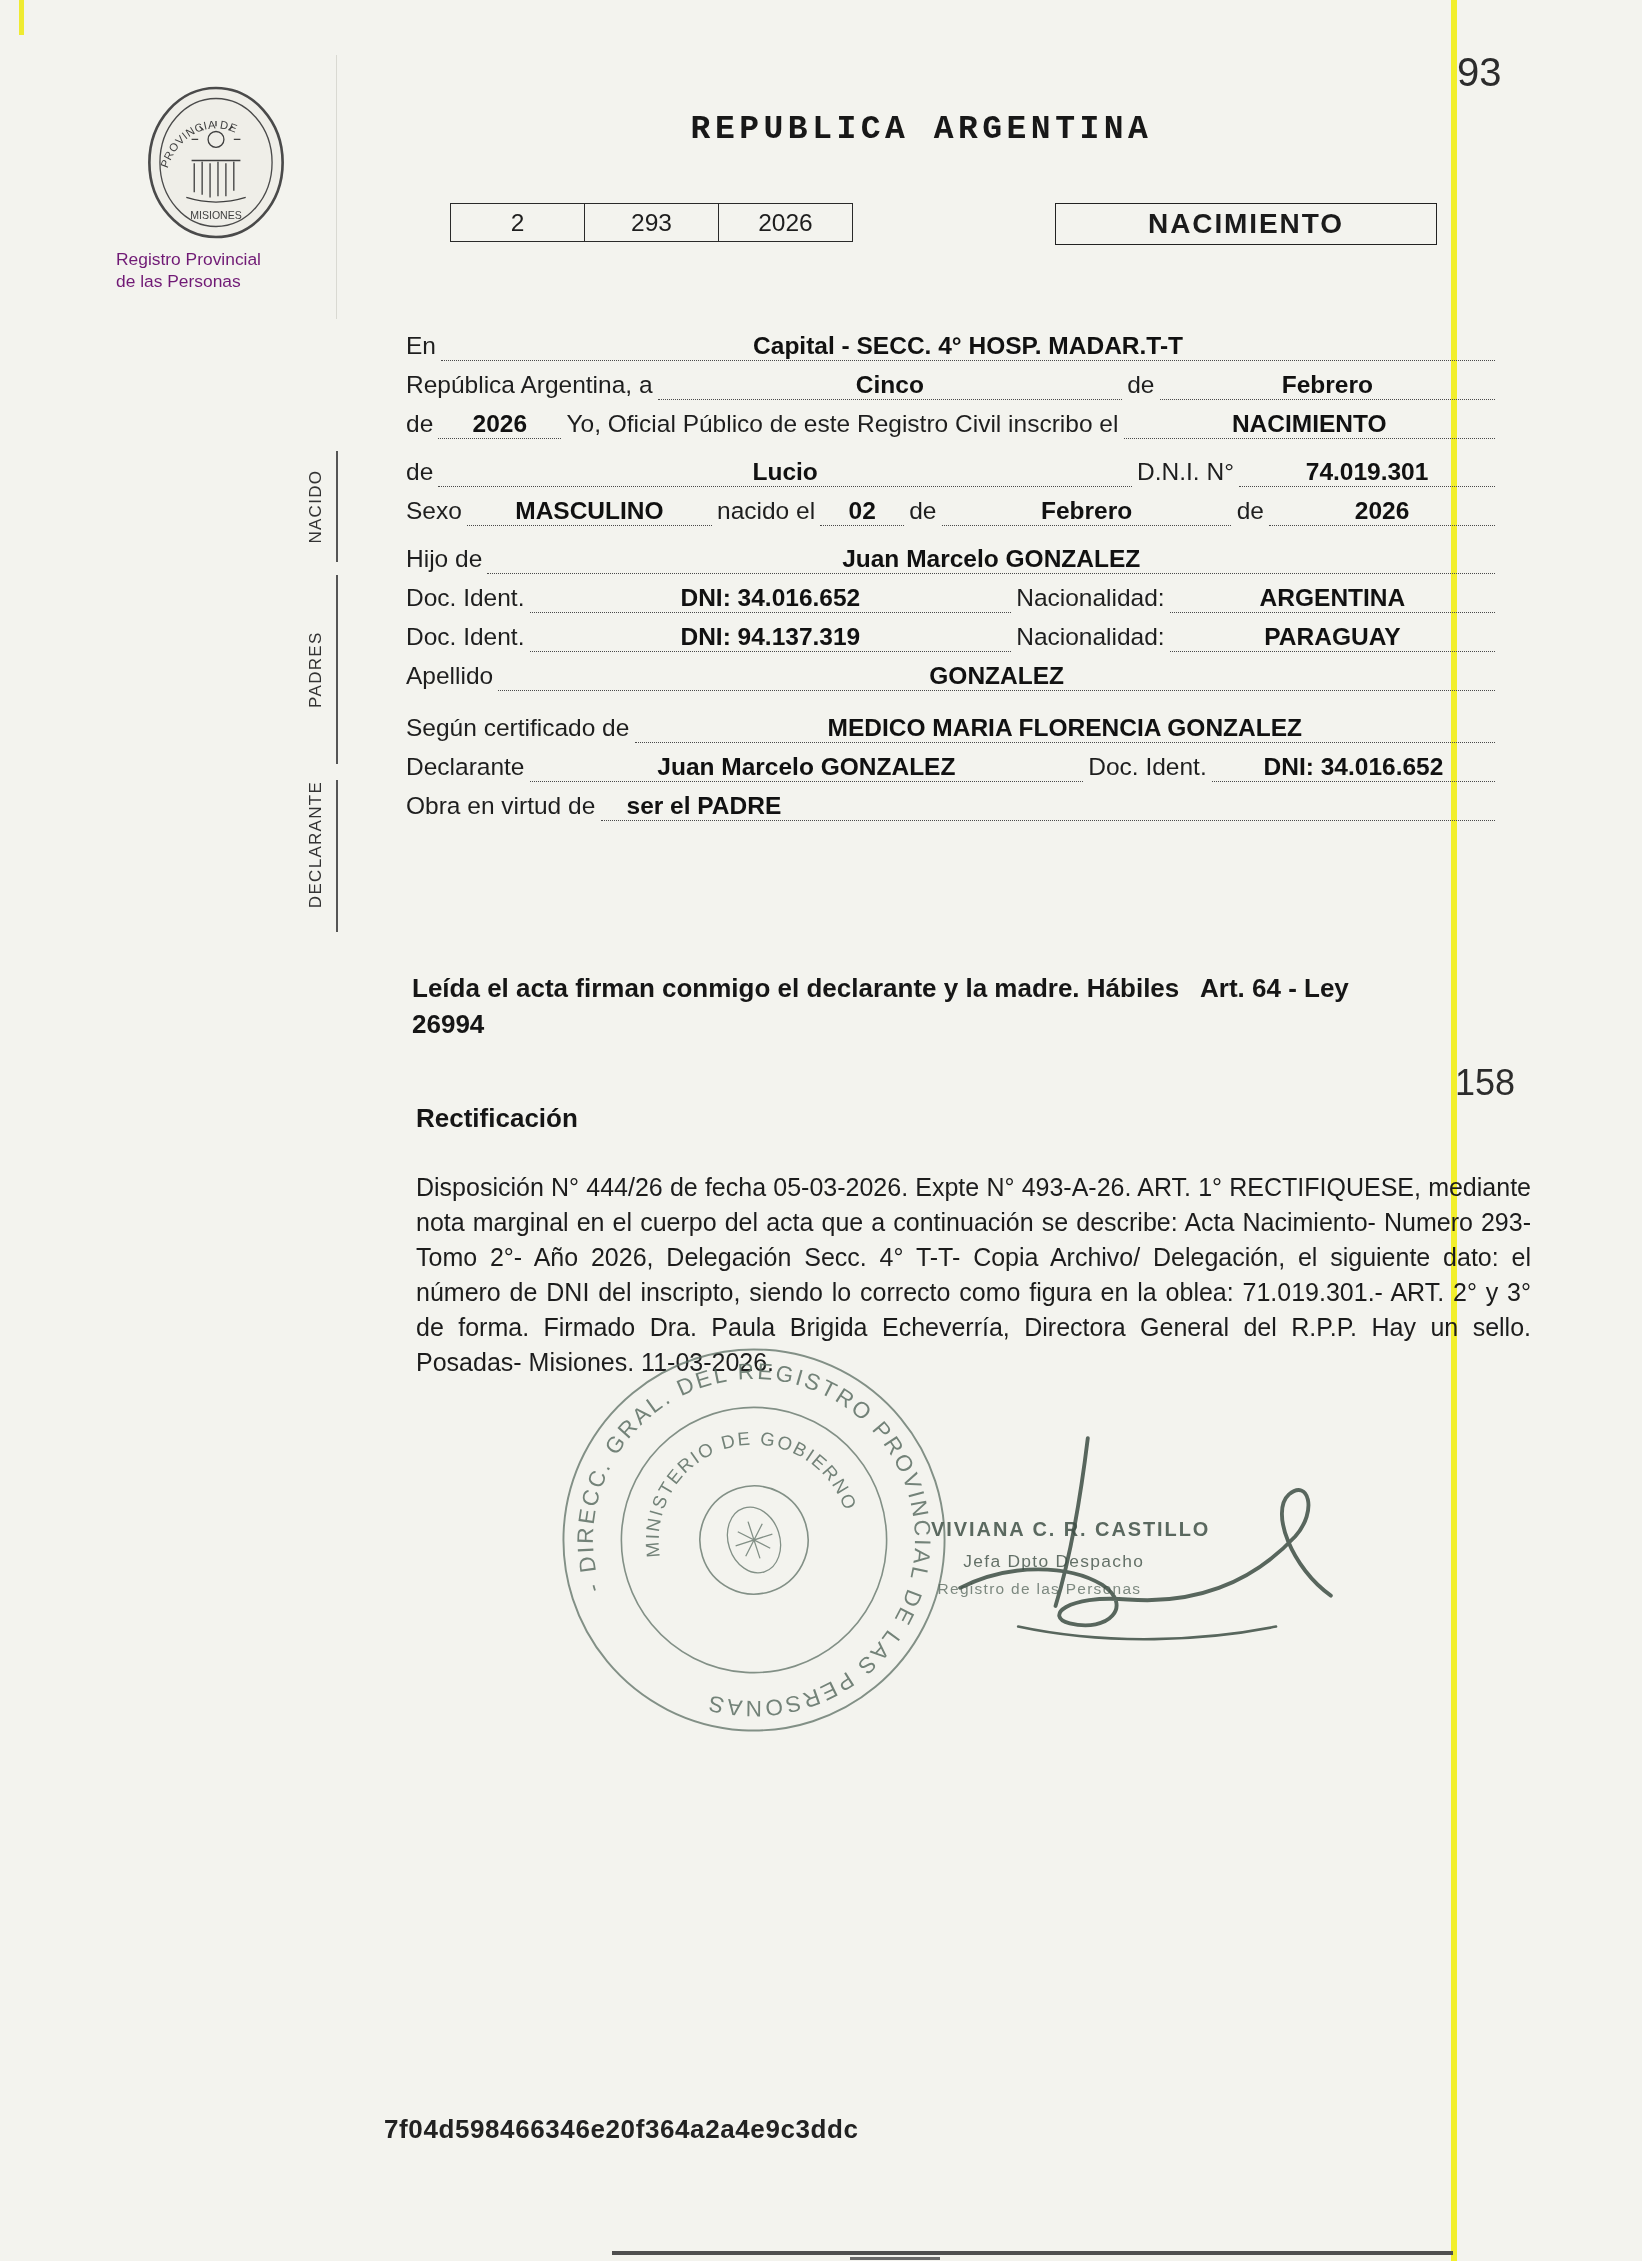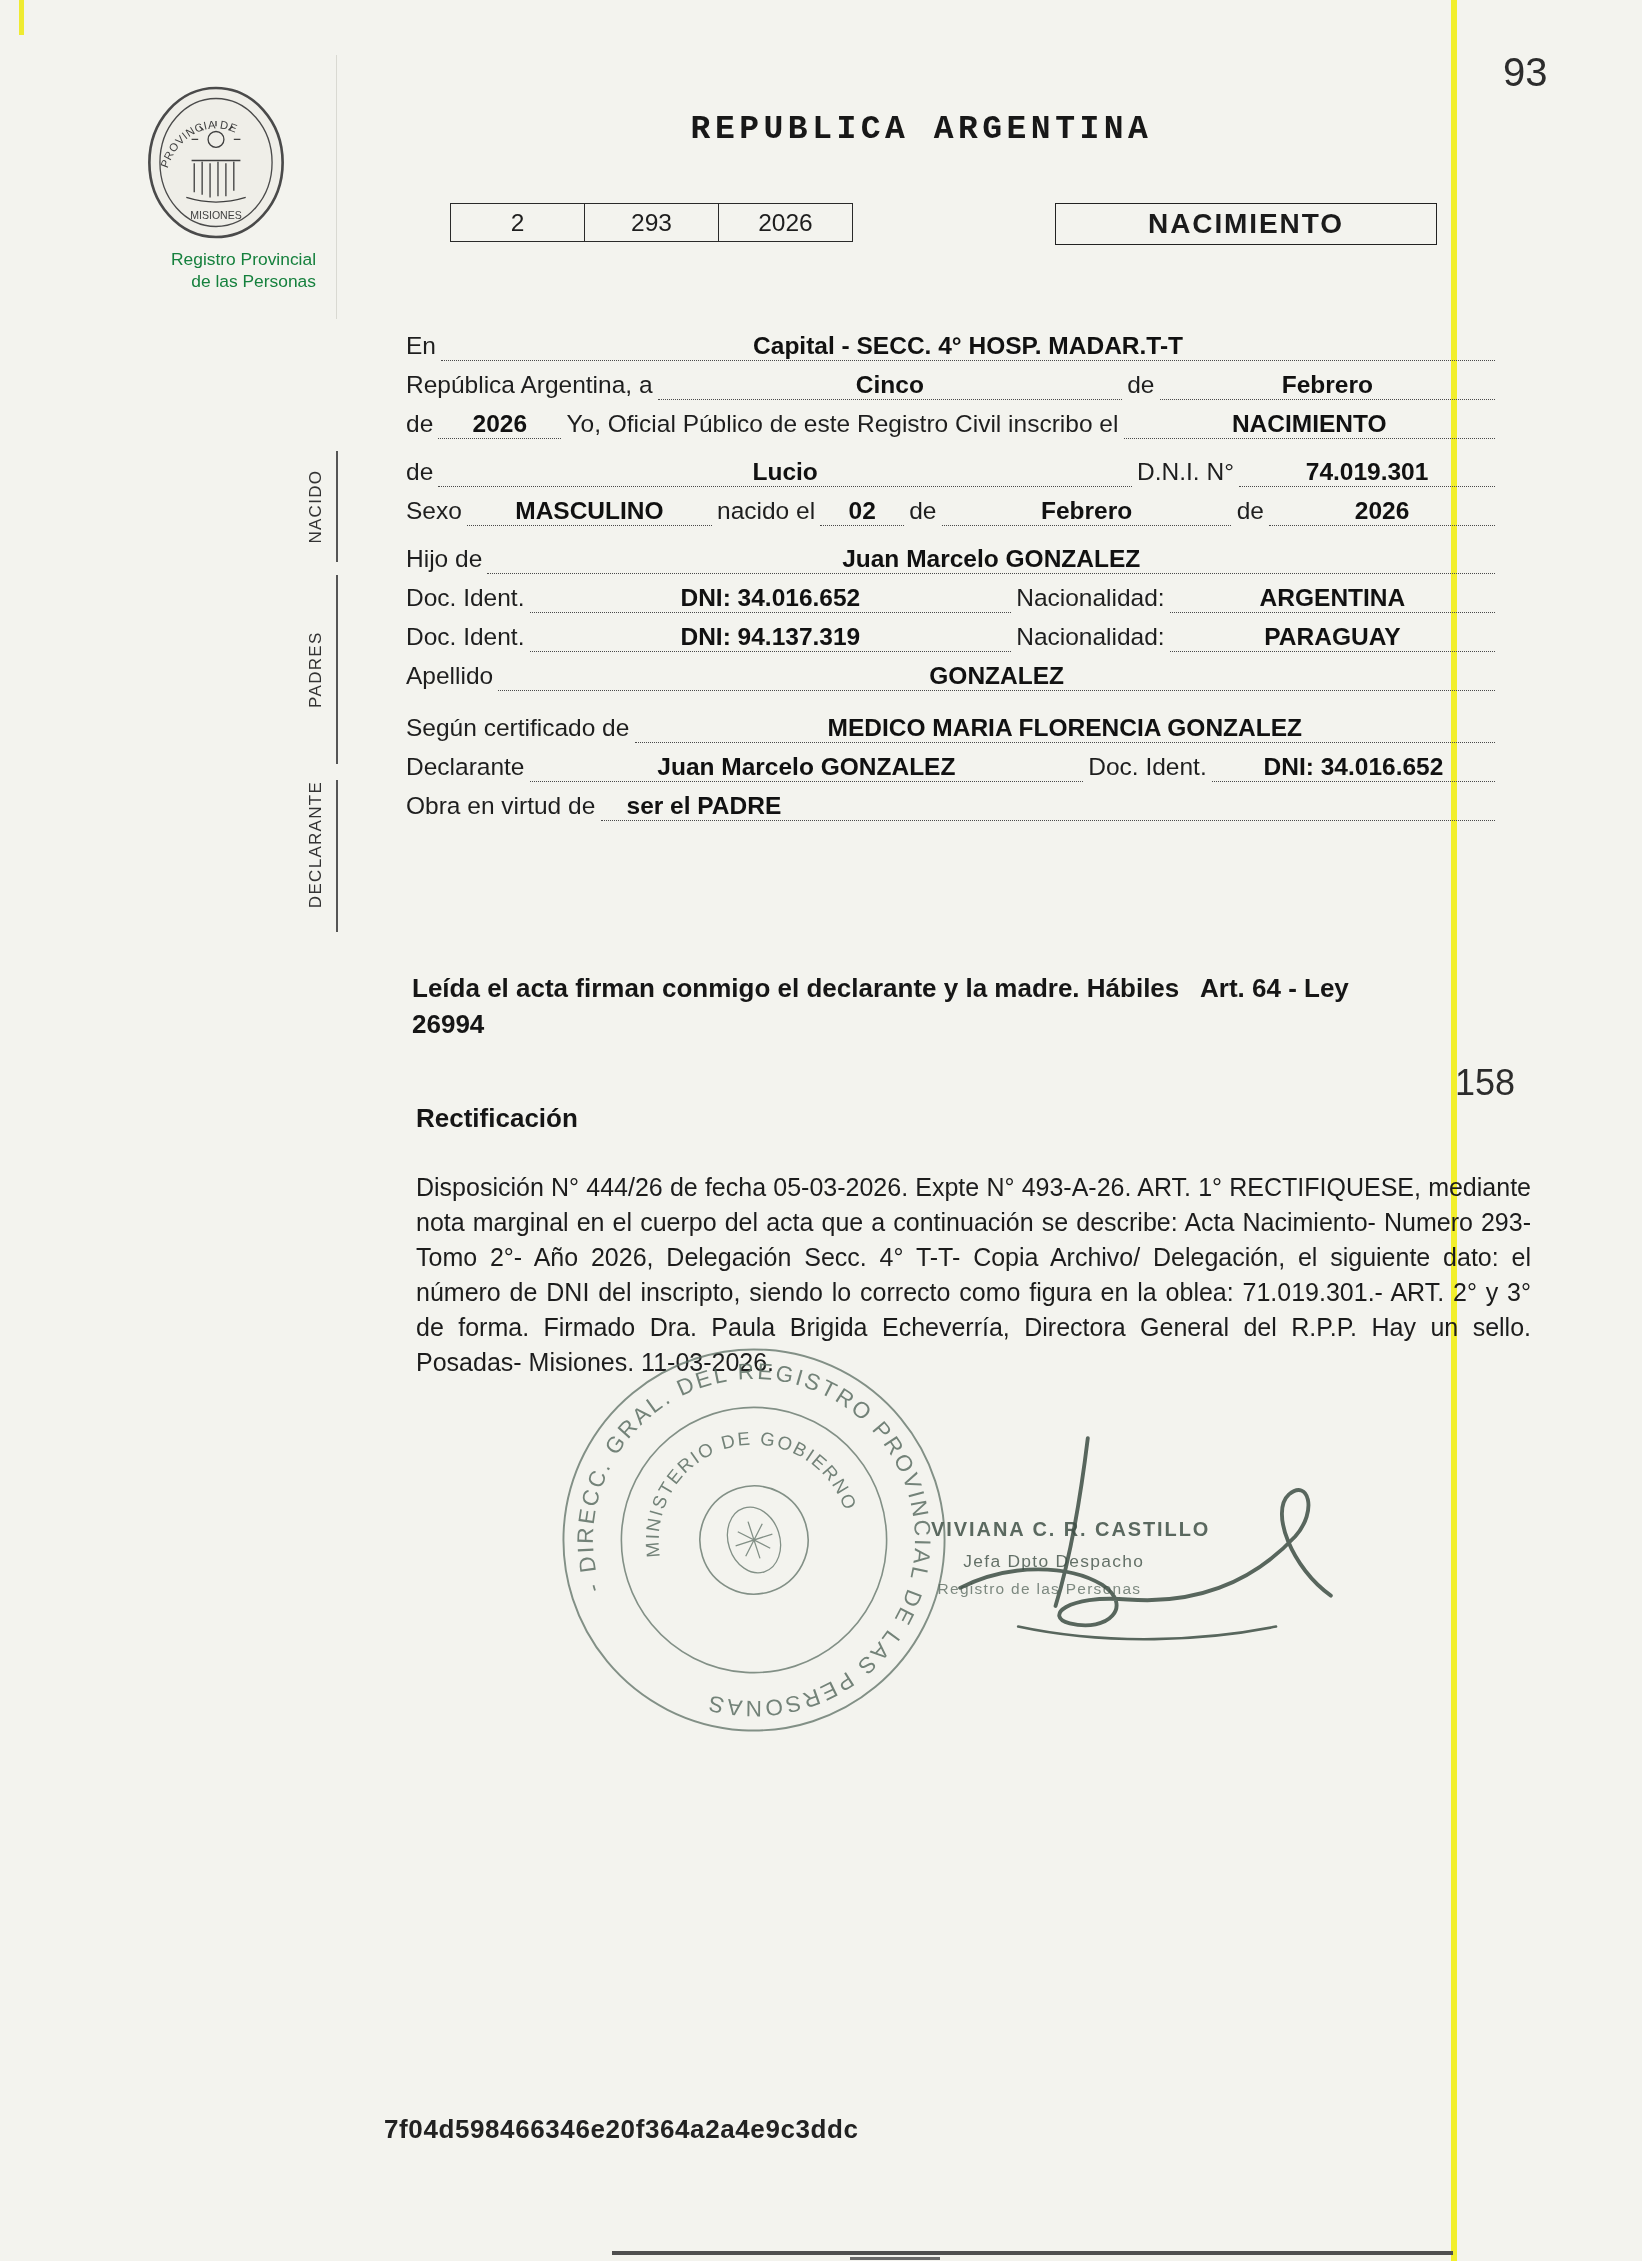--- a/index.html
+++ b/index.html
@@ -26,22 +26,22 @@
   .acta-table{left:450px;top:203px;border-collapse:collapse;}
   .acta-table th,.acta-table td{
     border:1.9px solid #2a2a2a;width:133px;height:37px;text-align:center;
     font-size:24.5px;font-weight:normal;color:#1e1e1e;padding:0;}
   .type-box{left:1055px;top:203px;width:380px;height:40px;border:1.9px solid #222;
     display:flex;align-items:center;justify-content:center;
     font-size:28px;font-weight:600;letter-spacing:1.9px;color:#1b1b1b;}
 
   
   .logo{left:145px;top:84px;}
-  .logo-caption{left:116px;top:248px;width:200px;text-align:right;
-    font-size:17.4px;line-height:22px;color:#15803d;}
+  .logo-caption{left:116px;top:248px;width:200px;text-align:left;
+    font-size:17.4px;line-height:22px;color:#701a75;}
 
   
   .form{left:406px;top:322px;width:1089px;}
   .fline{display:flex;align-items:flex-end;height:39px;font-size:24.5px;}
   .fline .lbl{padding:0 5.2px 1.3px 0;white-space:nowrap;}
   .fline .lbl.mid{padding:0 5.2px 1.3px 5.2px;}
   .leader{flex:1 1 0;border-bottom:1.9px dotted #4a4a4a;text-align:center;
     font-weight:bold;white-space:nowrap;padding:0 6.4px;line-height:1.15;color:#111;}
   .leader.left{text-align:left;padding-left:26px;}
   .gap14{margin-top:9px;} .gap20{margin-top:13px;align-items:flex-end;}
@@ -74,21 +74,21 @@
 </style>
 </head>
 <body>
 
 <div class="abs yellow-stripe"></div>
 <div class="abs yellow-tick"></div>
 <div class="abs faint-edge"></div>
 <div class="abs bottom-line"></div>
 <div class="abs bottom-line2"></div>
 
-<div class="abs page-num" style="left:1457px;top:50px;margin-left:46px;">93</div>
+<div class="abs page-num" style="left:1457px;top:50px;">93</div>
 <div class="abs page-num-mid" style="left:1455px;top:1062px;">158</div>
 
 <svg class="abs logo" width="142" height="157" viewBox="0 0 214 238">
   <ellipse cx="107" cy="119" rx="101" ry="113" stroke="#4a4a4a" stroke-width="4" fill="#efeee8"></ellipse>
   <ellipse cx="107" cy="119" rx="85" ry="97" stroke="#4a4a4a" stroke-width="2" fill="none"></ellipse>
   <defs>
     <path id="logoTop" d="M 32 134 A 78 92 0 0 1 182 134"></path>
   </defs>
   <text font-size="17" letter-spacing="1" fill="#3f3f3f"><textPath href="#logoTop" startOffset="6">PROVINCIA DE</textPath></text>
   <text x="107" y="204" text-anchor="middle" font-size="16" fill="#3f3f3f">MISIONES</text>

